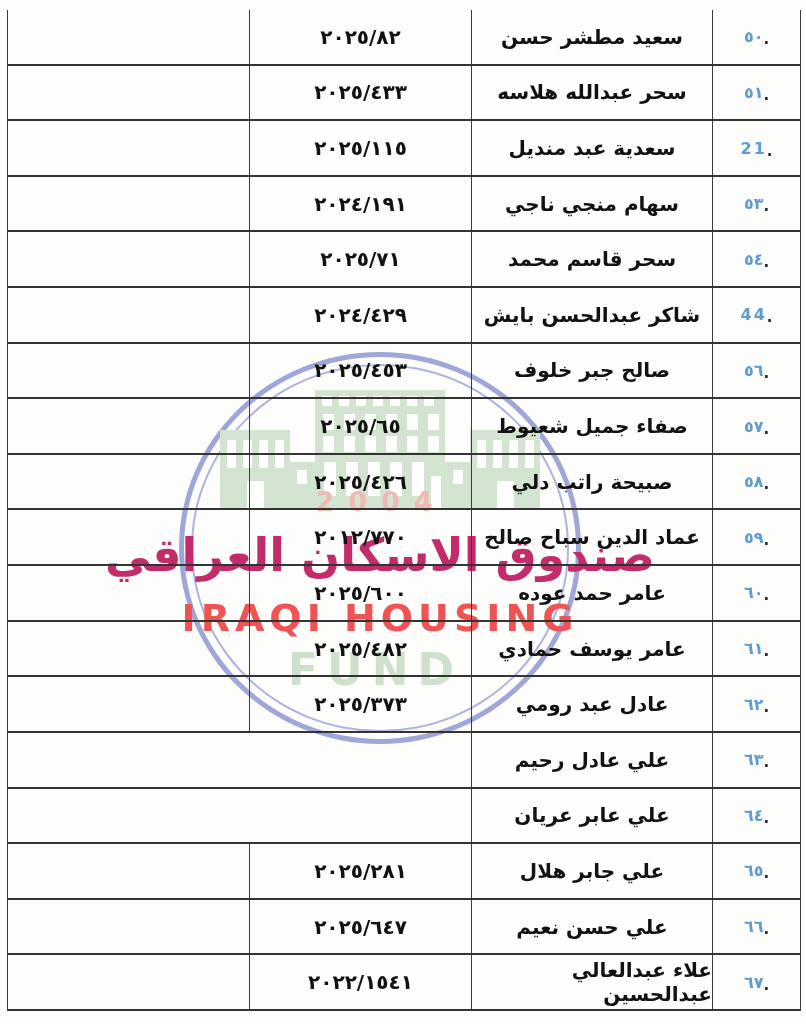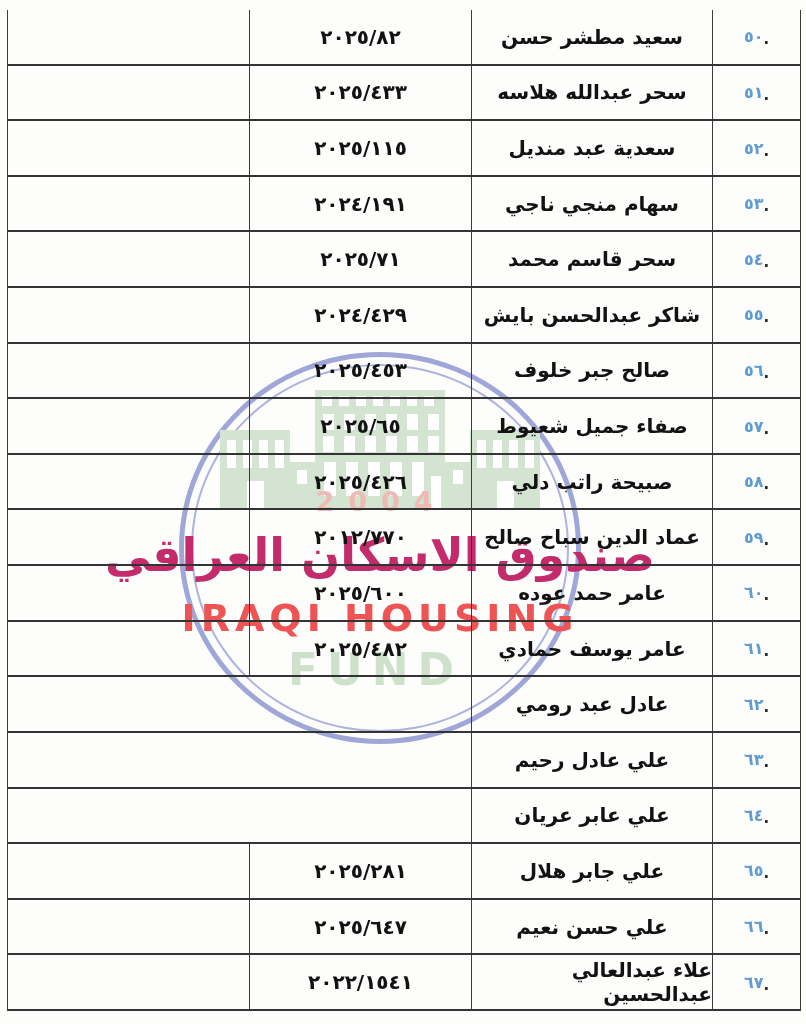--- a/index.html
+++ b/index.html
@@ -139,21 +139,21 @@
       </div>
       <div class="cell c-number">
         <span dir="ltr">٢٠٢٥/٤٣٣</span>
       </div>
       <div class="cell c-notes"></div>
     </div>
 
     <div class="row">
       <div class="cell c-serial">
         <span class="serial-num" dir="ltr">
-          <span class="serial-digits">٥٢</span>
+          <span class="serial-digits">21</span>
             <span class="serial-dot">.</span>
         </span>
       </div>
       <div class="cell c-name">
         <span>سعدية عبد منديل</span>
       </div>
       <div class="cell c-number">
         <span dir="ltr">٢٠٢٥/١١٥</span>
       </div>
       <div class="cell c-notes"></div>
@@ -187,21 +187,21 @@
       </div>
       <div class="cell c-number">
         <span dir="ltr">٢٠٢٥/٧١</span>
       </div>
       <div class="cell c-notes"></div>
     </div>
 
     <div class="row">
       <div class="cell c-serial">
         <span class="serial-num" dir="ltr">
-          <span class="serial-digits">٥٥</span>
+          <span class="serial-digits">44</span>
             <span class="serial-dot">.</span>
         </span>
       </div>
       <div class="cell c-name">
         <span>شاكر عبدالحسن بايش</span>
       </div>
       <div class="cell c-number">
         <span dir="ltr">٢٠٢٤/٤٢٩</span>
       </div>
       <div class="cell c-notes"></div>
@@ -306,20 +306,23 @@
     <div class="row">
       <div class="cell c-serial">
         <span class="serial-num" dir="ltr">
           <span class="serial-digits">٦٢</span>
             <span class="serial-dot">.</span>
         </span>
       </div>
       <div class="cell c-name">
         <span>عادل عبد رومي</span>
       </div>
+      <div class="cell c-number">
+        <span dir="ltr">٢٠٢٥/٣٧٣</span>
+      </div>
       <div class="cell c-notes"></div>
     </div>
 
     <div class="row">
       <div class="cell c-serial">
         <span class="serial-num" dir="ltr">
           <span class="serial-digits">٦٣</span>
             <span class="serial-dot">.</span>
         </span>
       </div>

